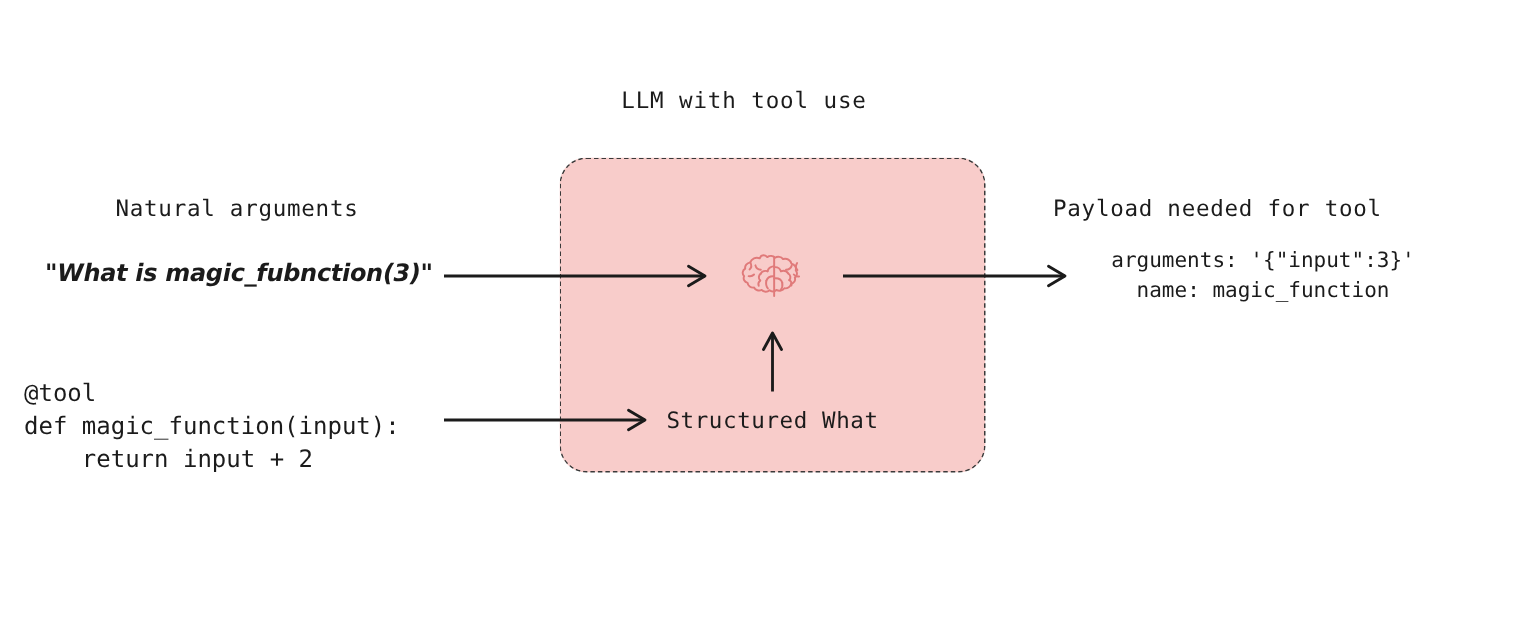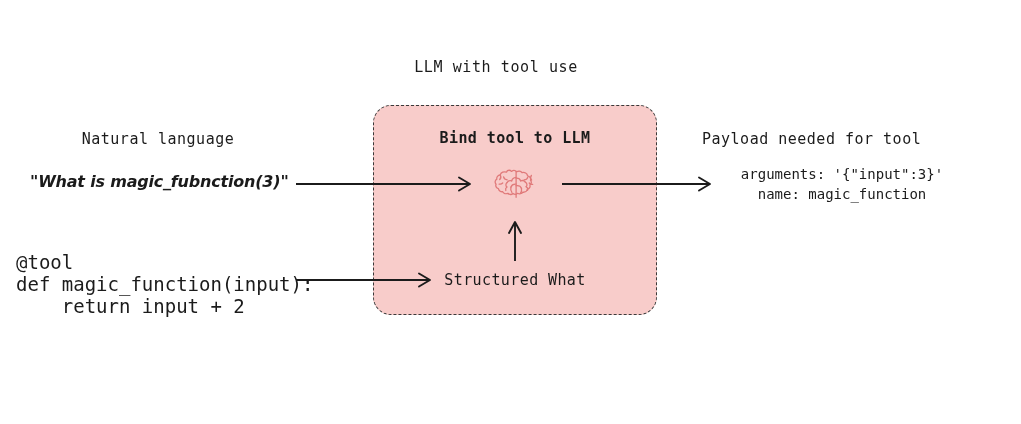--- a/index.html
+++ b/index.html
@@ -79,21 +79,21 @@
 
   
   #nl-query {
     left: 30px;
     top: 171px;
     font-size: 16px;
   }
   #tool-code {
     left: 16px;
     top: 251px;
-    font-size: 19px;
+    font-size: 16px;
     line-height: 22px;
   }
   #payload-text {
     left: 712px;
     width: 260px;
     top: 164px;
     text-align: center;
     font-size: 14px;
     line-height: 20px;
   }
@@ -130,31 +130,30 @@
     pointer-events: none;
   }
 </style>
 </head>
 <body>
 
 <div id="canvas">
 
   <div class="txt mono" id="title-llm">LLM with tool use</div>
 
-  <div class="txt mono" id="heading-natural-language">Natural language</div>
+  <div class="txt mono" id="heading-natural-language">Natural arguments</div>
 
   <div class="txt hand" id="nl-query">"What is magic_fubnction(3)"</div>
 
   <div class="txt mono" id="tool-code">@tool
 def magic_function(input):
     return input + 2</div>
 
   <div id="llm-box"></div>
 
-  <div class="txt mono" id="heading-bind-tool">Bind tool to LLM</div>
 
   <span id="brain-icon">
     <svg width="44" height="36" viewBox="0 0 44 36" fill="none" stroke="#e07a7a" stroke-width="1.3" stroke-linecap="round" stroke-linejoin="round">
       <path d="M12.5 6.2c-2.6-1.1-5.6.2-6.3 2.7-2.3.4-3.8 2.2-3.4 4.2-1.9 1.2-2.2 3.5-.7 5 -.9 1.9.2 4 2.3 4.5 .2 2 2.1 3.4 4.3 3.1 .9 1.8 3.2 2.5 5.1 1.6 1.3 1.5 3.8 1.6 5.2.2 1.3 1.1 3.3 1 4.6-.2 1.8 1 4.2.5 5.3-1.1 2.2.3 4.2-1.1 4.5-3 2-.4 3.1-2.3 2.5-4.1 1.6-1.2 1.9-3.4.6-4.9 .6-1.9-.7-3.9-2.9-4.4-.4-2.4-3-3.9-5.6-3.1-1.2-1.6-3.6-2-5.3-.9-1.3-1.4-3.6-1.6-5.2-.4-1-1.1-2.7-1.4-4.1-.8z"></path>
       <path d="M22.1 5.4v25.9"></path>
       <path d="M22.1 11.4c-2.3.3-4 1.6-4.4 3.4"></path>
       <path d="M22.1 18.2c-2.6-.2-4.6 1.1-5.2 3"></path>
       <path d="M17.7 14.8c-1.9-.5-3.8.2-4.6 1.7"></path>
       <path d="M13.1 16.5c-1.5 1.3-1.6 3.2-.3 4.5"></path>
       <path d="M16.9 21.2c-.4 2-.1 3.8 1 5.1"></path>

